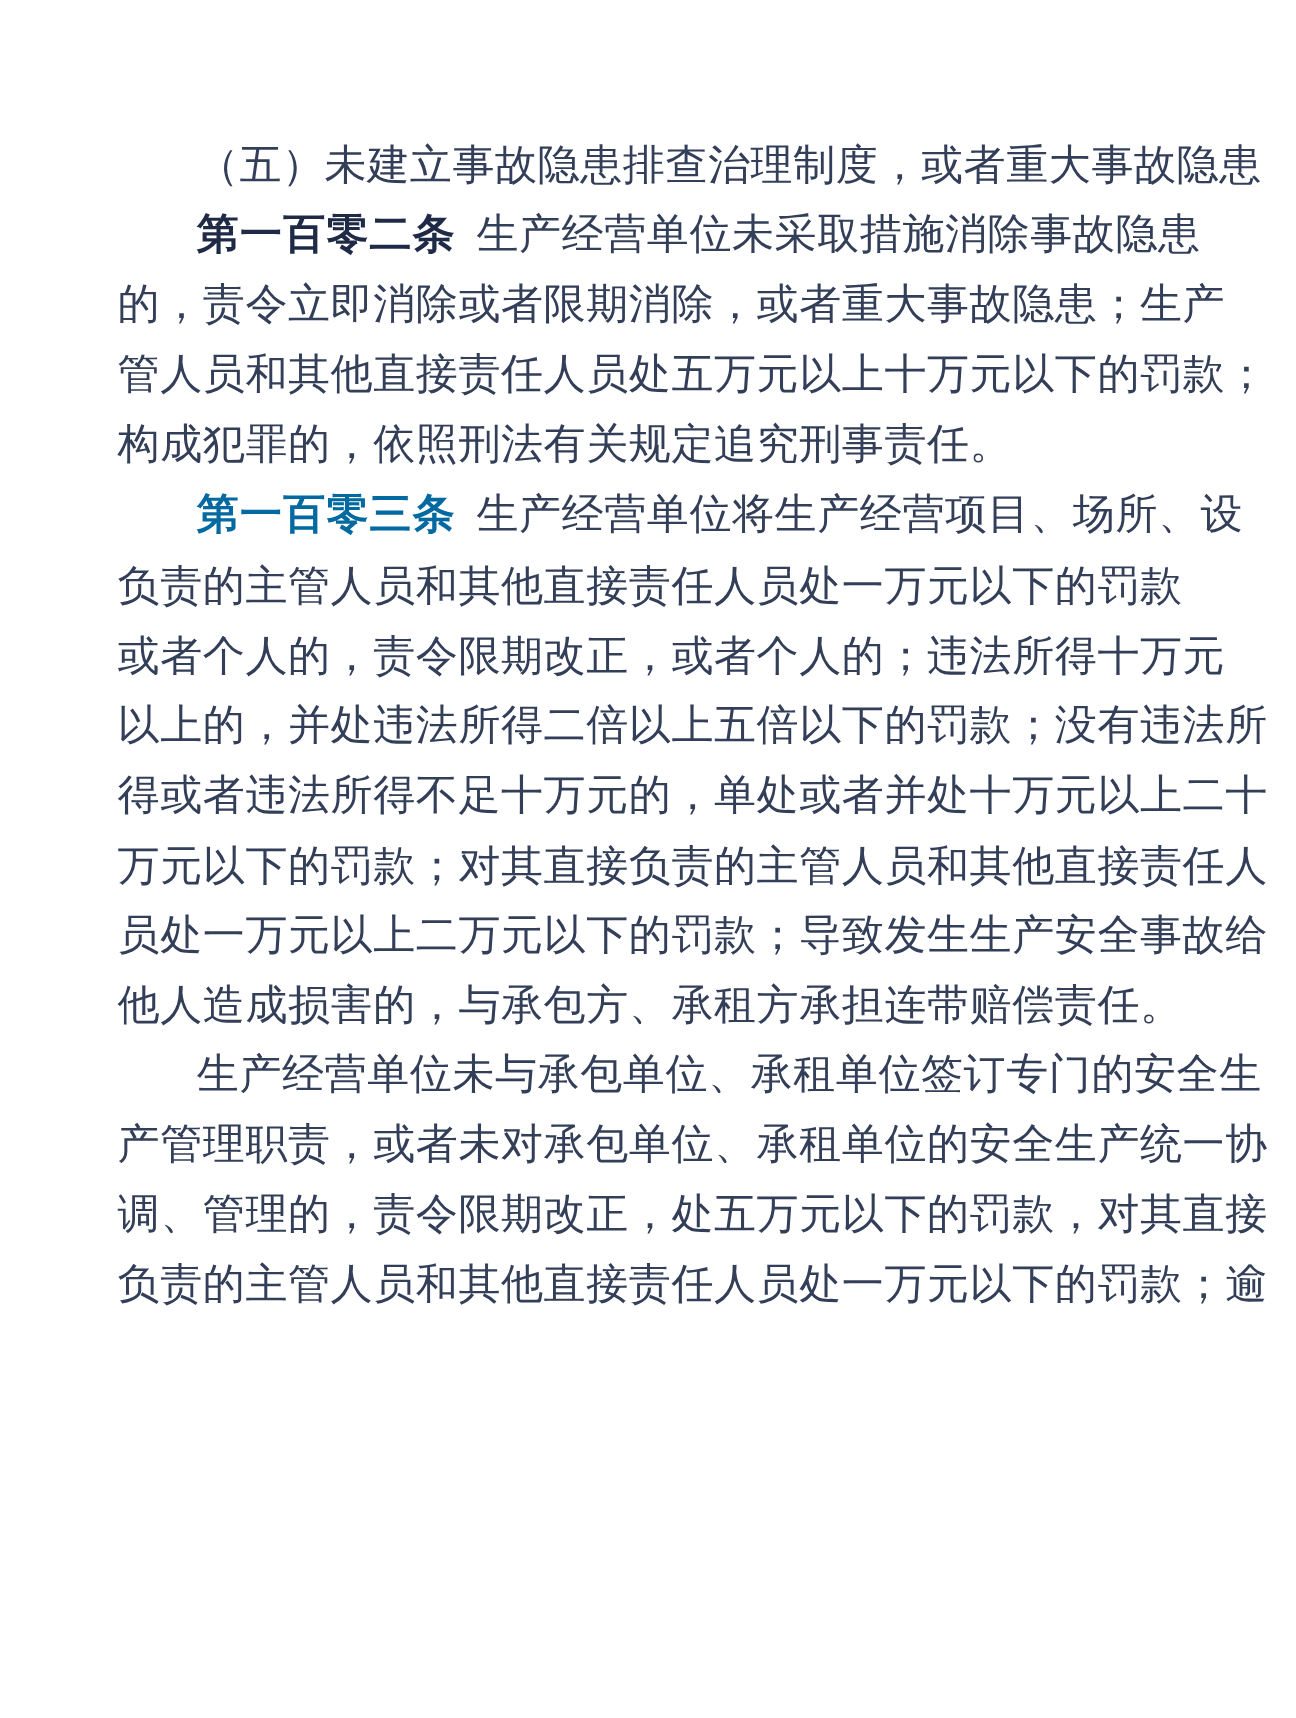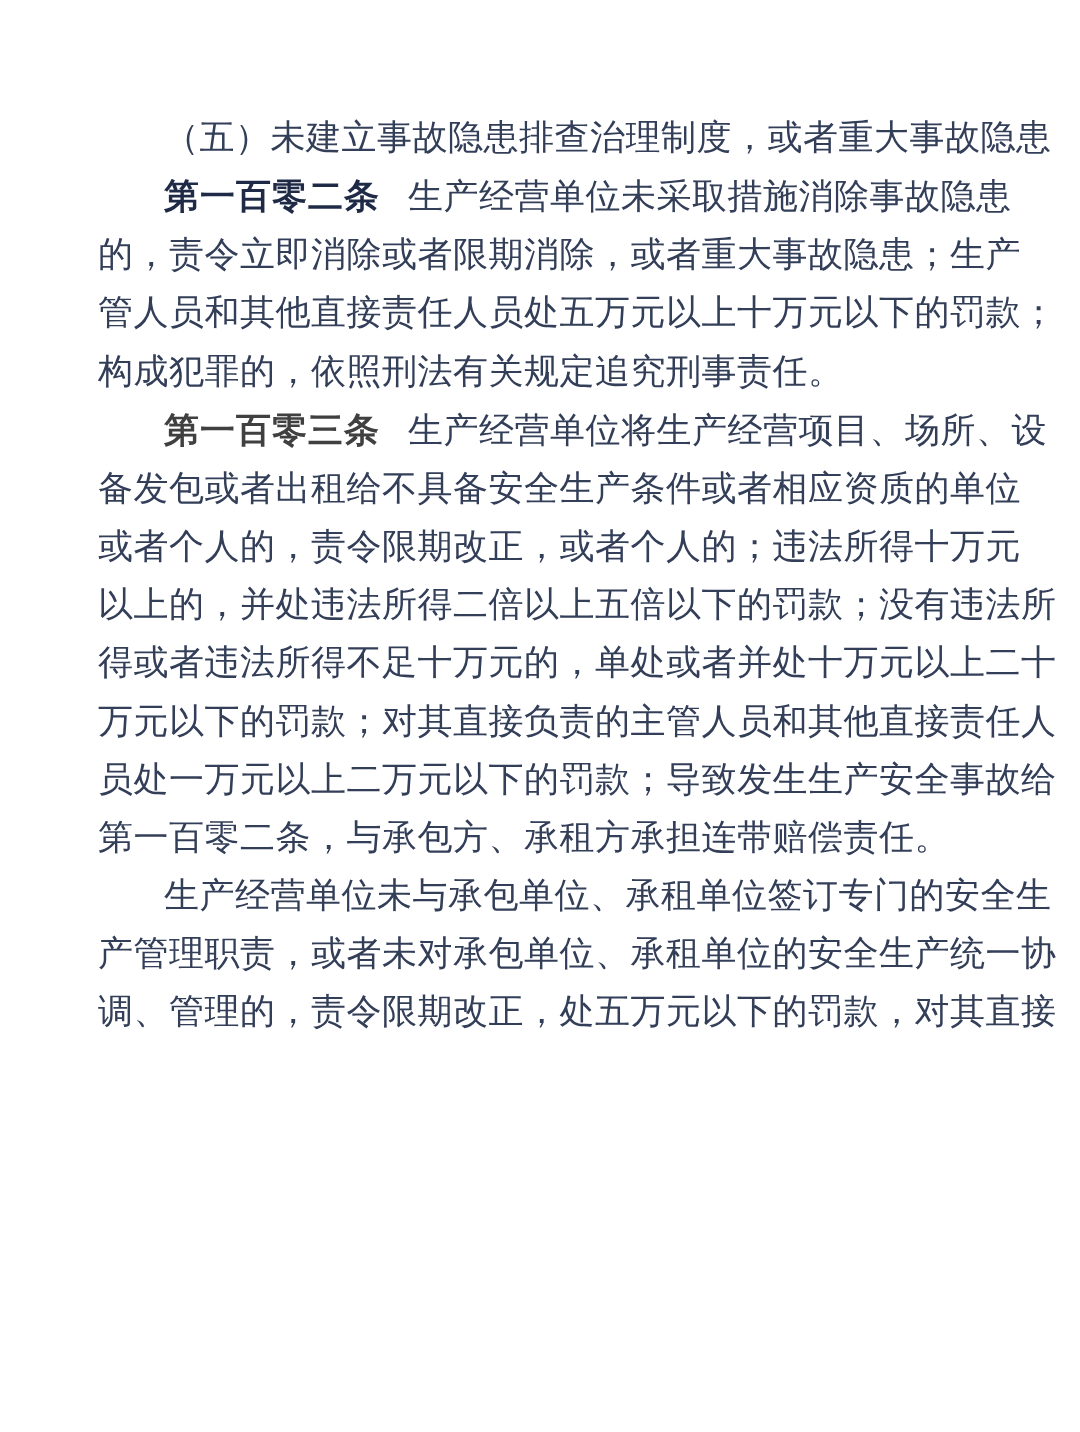--- a/index.html
+++ b/index.html
@@ -33,39 +33,40 @@
   .line.last {
     text-align-last: left;
   }
   .line.indent {
     padding-left: 66px;
   }
   .article-num {
     font-family: "Liberation Sans", "DejaVu Sans", sans-serif;
     font-weight: 700;
     color: #1f2a47;
-    margin-right: 28px;
+    margin-right: 17px;
     letter-spacing: 1px;
   }
 </style>
 </head>
 <body>
 
 <div class="page" style="background: rgb(255, 255, 255);">
   <div class="textblock" style="color: rgb(51, 62, 88);">
       <div class="line indent"><span>（五）未建立事故隐患排查治理制度，或者重大事故隐患</span></div>
       <div class="line indent"><span class="article-num" style="color: rgb(31, 42, 71);">第一百零二条</span><span>生产经营单位未采取措施消除事故隐患</span></div>
       <div class="line"><span>的，责令立即消除或者限期消除，或者重大事故隐患；生产</span></div>
       <div class="line"><span>管人员和其他直接责任人员处五万元以上十万元以下的罚款；</span></div>
       <div class="line last"><span>构成犯罪的，依照刑法有关规定追究刑事责任。</span></div>
-      <div class="line indent"><span class="article-num" style="color: #404040;">第一百零三条</span><span>生产经营单位将生产经营项目、场所、设</span></div>
-      <div class="line"><span>备发包或者出租给不具备安全生产条件或者相应资质的单位</span></div>
+      <div class="line indent"><span class="article-num" style="color: #0369a1; font-family: Liberation Mono, monospace;">第一百零三条</span><span>生产经营单位将生产经营项目、场所、设</span></div>
+      <div class="line"><span>负责的主管人员和其他直接责任人员处一万元以下的罚款</span></div>
       <div class="line"><span>或者个人的，责令限期改正，或者个人的；违法所得十万元</span></div>
       <div class="line"><span>以上的，并处违法所得二倍以上五倍以下的罚款；没有违法所</span></div>
       <div class="line"><span>得或者违法所得不足十万元的，单处或者并处十万元以上二十</span></div>
       <div class="line"><span>万元以下的罚款；对其直接负责的主管人员和其他直接责任人</span></div>
       <div class="line"><span>员处一万元以上二万元以下的罚款；导致发生生产安全事故给</span></div>
-      <div class="line last"><span>第一百零二条，与承包方、承租方承担连带赔偿责任。</span></div>
+      <div class="line last"><span>他人造成损害的，与承包方、承租方承担连带赔偿责任。</span></div>
       <div class="line indent"><span>生产经营单位未与承包单位、承租单位签订专门的安全生</span></div>
       <div class="line"><span>产管理职责，或者未对承包单位、承租单位的安全生产统一协</span></div>
       <div class="line"><span>调、管理的，责令限期改正，处五万元以下的罚款，对其直接</span></div>
+      <div class="line"><span>负责的主管人员和其他直接责任人员处一万元以下的罚款；逾</span></div>
     </div>
 </div>
 
 </body></html>

